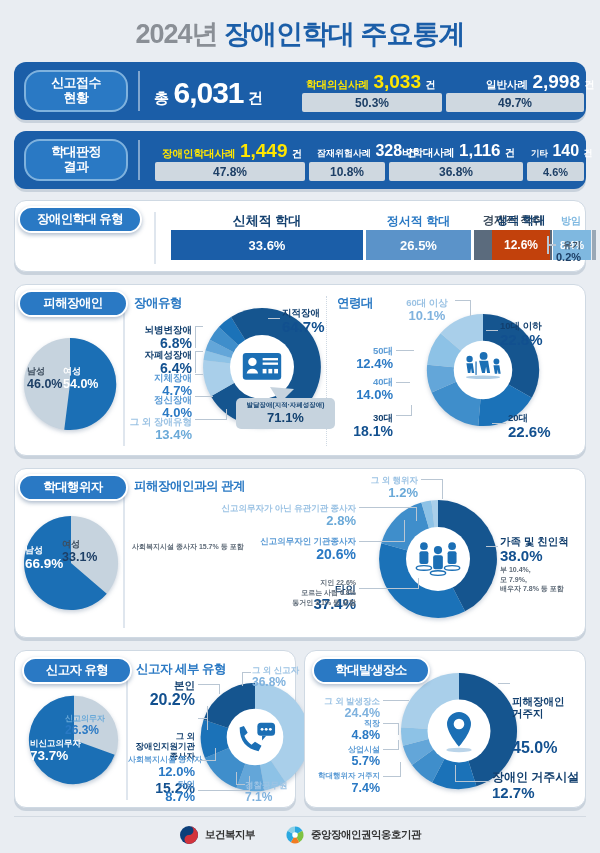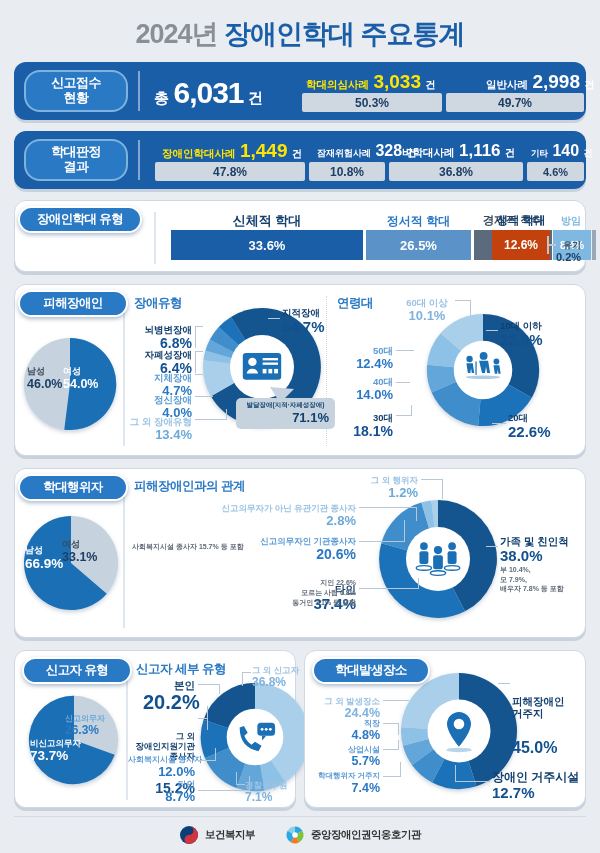--- a/index.html
+++ b/index.html
@@ -73,21 +73,21 @@
   .note { position: absolute; font-size: 7px; color: #5f6b78; font-weight: 600; line-height: 1.45; white-space: nowrap; }
 
   .leader { position: absolute; background: #b9c6d3; }
 
   
   .callout {
     position: absolute; background: #c6d3de; border-radius: 5px; color: #11406f;
     text-align: center; padding: 3px 6px 4px;
   }
   .callout .n { font-size: 7.5px; font-weight: 700; display:block; white-space: nowrap;}
-  .callout .p { font-size: 13px; font-weight: 800; display:block;text-align:right; }
+  .callout .p { font-size: 13px; font-weight: 800; display:block; }
 
   svg { display: block; }
   .shadowed { filter: drop-shadow(0 2px 2px rgba(40,70,110,.25)); }
 
   
   .footer { position: absolute; left:0; right:0; bottom: 8px; display:flex;
             justify-content:center; gap: 30px; }
   .logo { display:flex; align-items:center; gap:6px; }
   .logo span { font-size: 10.5px; font-weight: 800; color: #333; letter-spacing:-0.5px; }
   .hr { position:absolute; left:14px; right:14px; bottom: 36px; height:1px; background:#d3dae2; }
@@ -543,21 +543,21 @@
 
   <div class="lbl pale" style="left:252px;top:665px;">
     <span class="n" style="font-size:8.5px">그 외 신고자</span>
     <span class="p" style="font-size:12px;color:#7fb2de">36.8%</span>
   </div>
   <div class="leader" style="left:242px;top:672px;width:9px;height:1.3px;"></div>
   <div class="leader" style="left:242px;top:672px;width:1.3px;height:14px;"></div>
 
   <div class="lbl dark" style="left:143px;top:679px;text-align:right;width:52px;">
     <span class="n" style="font-size:10.5px">본인</span>
-    <span class="p" style="font-size:20px">20.2%</span>
+    <span class="p" style="font-size:16px">20.2%</span>
   </div>
   <div class="leader" style="left:198px;top:684px;width:22px;height:1.3px;"></div>
   <div class="leader" style="left:219px;top:684px;width:1.3px;height:10px;"></div>
 
   <div class="lbl dark" style="left:132px;top:712px;text-align:right;width:63px;white-space:pre-line;">
     <span class="n" style="font-size:8.5px;white-space:pre-line">그 외
 장애인지원기관
 종사자</span>
     <span class="p" style="font-size:14px">15.2%</span>
   </div>

